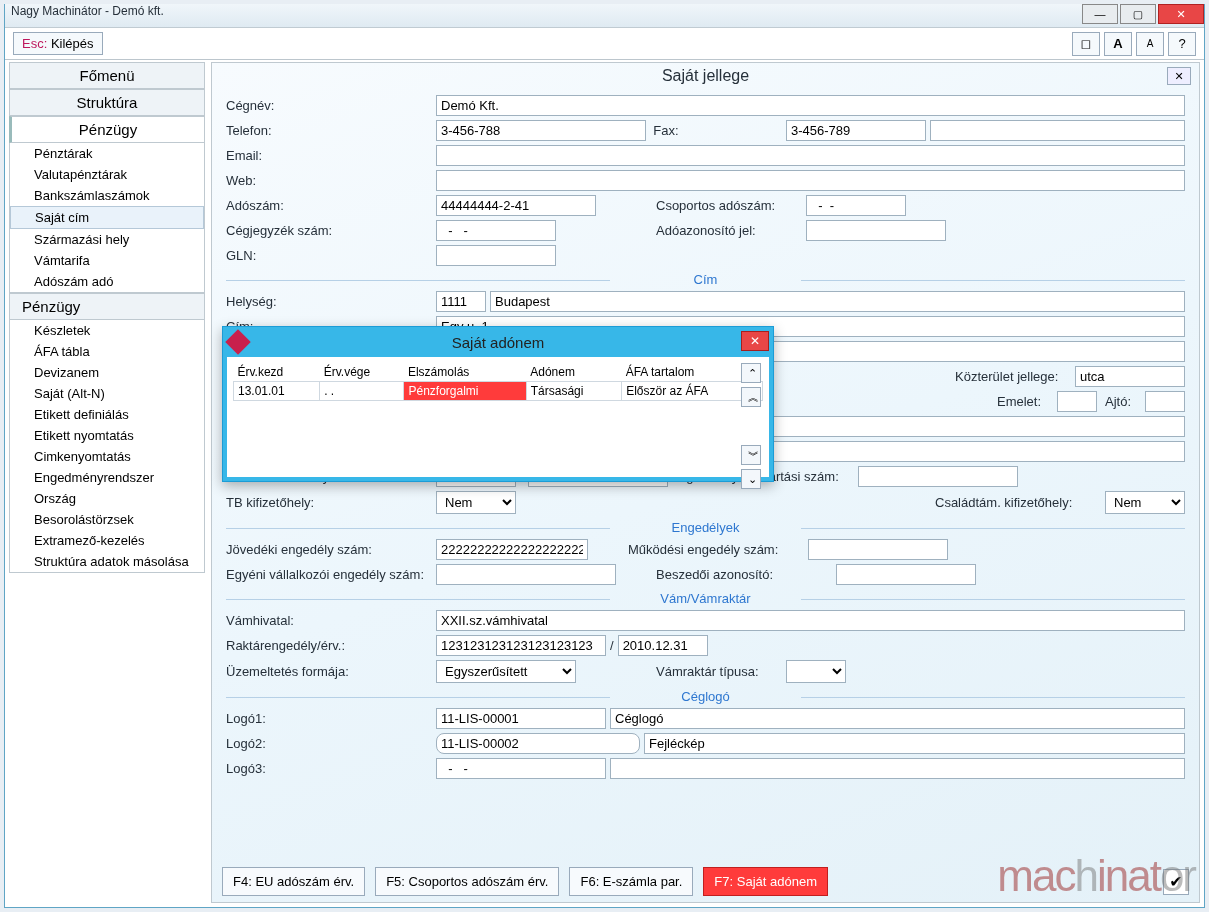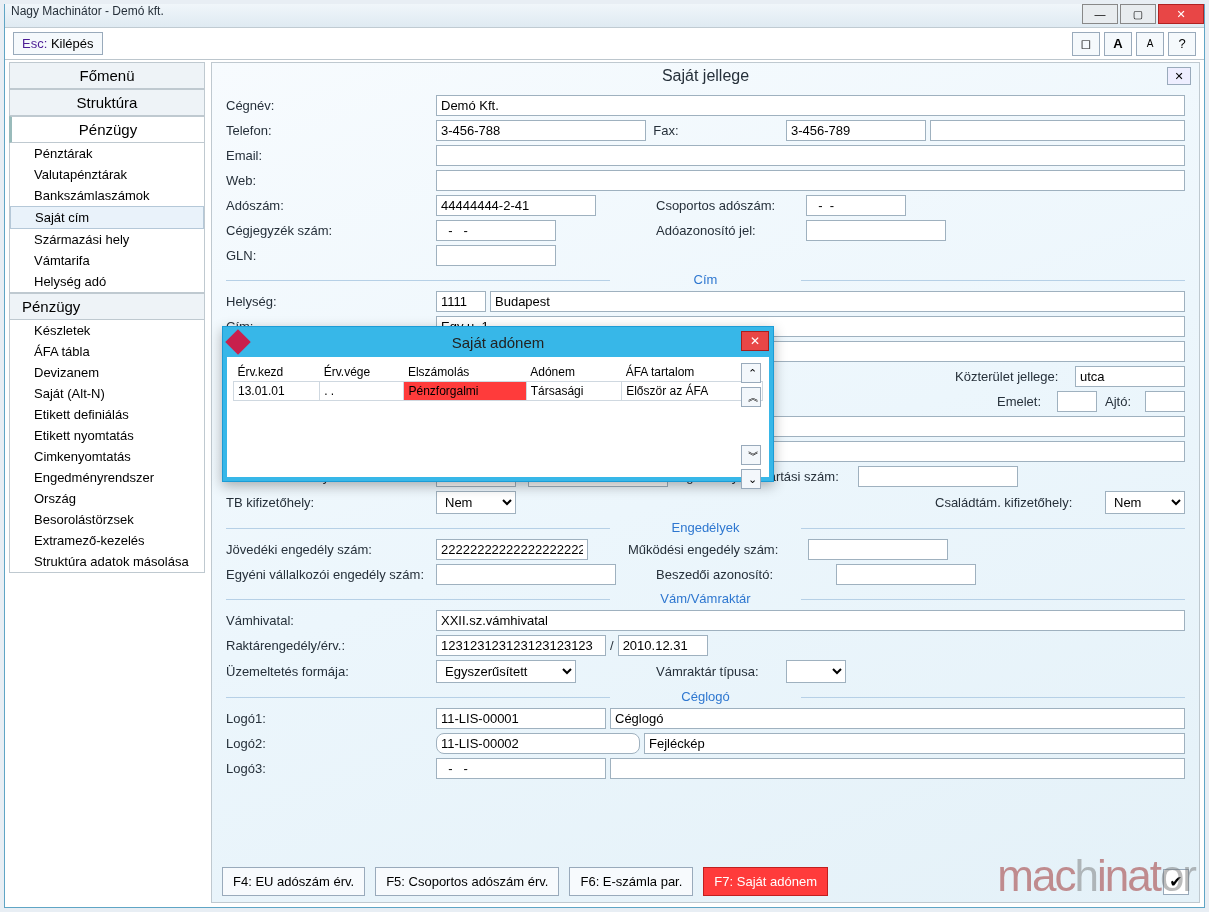--- a/index.html
+++ b/index.html
@@ -8,21 +8,21 @@
   
   .window { position: absolute; inset: 4px; background: #fff; border: 1px solid #5fa5c5; border-top: none; }
   .titlebar { height: 24px; background: linear-gradient(#f0f6fa,#dfeaf2); display:flex; align-items:flex-start; justify-content:space-between; padding:0 0 0 6px; font-size:12px; color:#26303a; border-bottom:1px solid #c0cbd2;}
   .titlebar .wincontrols { display:flex; }
   .titlebar .wincontrols button { width:36px; height:20px; border:1px solid #888; background:#e8ecef; margin-left:2px; font-size:11px; line-height:16px; cursor:pointer; }
   .titlebar .wincontrols button.close { background:#e84646; color:#fff; border-color:#b02222; width:46px; }
 
   
   .toolbar { height:32px; display:flex; align-items:center; justify-content:space-between; padding:0 8px; border-bottom:1px solid #bcc6cd;}
   .toolbar .esc { border:1px solid #9ab; padding:3px 8px; background:#f5f9fc; font-size:13px; cursor:pointer; }
-  .toolbar .esc b{ color:#4c1d95; font-weight:normal;margin-top:16px; }
+  .toolbar .esc b{ color:#be185d; font-weight:normal;margin-top:16px; }
   .toolbar .right { display:flex; gap:4px; }
   .toolbar .right button{ width:28px; height:24px; border:1px solid #9ab; background:#f5f9fc; cursor:pointer; font-size:13px;}
 
   
   .body { position:absolute; top:58px; bottom:4px; left:4px; right:4px; display:flex; }
   .sidebar { width:196px; display:flex; flex-direction:column; font-size:13px; }
   .sidecat { padding:4px 0; text-align:center; background:#eef3f7; border:1px solid #bfc9d0; cursor:pointer; font-size:15px;}
   .sidecat.sel { background:#fff; border-left:3px solid #9bb; }
   .sideitems { background:#fff; border:1px solid #bfc9d0; border-top:none; flex:0 0 auto; }
   .sideitem { padding:3px 6px 3px 24px; cursor:pointer; white-space:nowrap; overflow:hidden; }
@@ -49,21 +49,21 @@
 
   
   .modal{ position:absolute; left:222px; top:326px; width:552px; background:#fff; border:1px solid #1c9cd6; box-shadow:0 4px 12px rgba(0,0,0,.3); z-index:50;}
   .modal .mtitle{ height:30px; background:#37b7e8; display:flex; align-items:center; justify-content:center; color:#222; font-size:15px; position:relative;}
   .modal .mtitle .micon{ position:absolute; left:6px; top:6px; width:18px; height:18px; background:#c8204d; transform:rotate(45deg);}
   .modal .mtitle .mclose{ position:absolute; right:4px; top:4px; width:28px; height:20px; background:#e84646; color:#fff; border:1px solid #a51f1f; font-size:12px; cursor:pointer;}
   .modal .mbody{ border:4px solid #37b7e8; border-top:none; padding:6px; background:#fff;}
   .modal table{ border-collapse:collapse; width:100%; font-size:12px;}
   .modal th{ text-align:left; padding:2px 4px; font-weight:normal; border-bottom:1px solid #cfd8e0;}
   .modal td{ padding:2px 4px; border:1px solid #cfd8e0; }
-  .modal td.hot{ background:#ff3b3b; color:#000000;}
+  .modal td.hot{ background:#ff3b3b; color:#ffffff;}
   .modal .scrollbtns{ position:absolute; right:12px; top:36px; display:flex; flex-direction:column; gap:4px;}
   .modal .scrollbtns button{ width:20px; height:20px; border:1px solid #9ab; background:#f3f7fb; font-size:11px; cursor:pointer; line-height:14px;}
 
   .watermark{ position:absolute; right:14px; bottom:10px; font-size:44px; font-family:Georgia,serif; color:rgba(160,54,54,.55); letter-spacing:-2px; pointer-events:none;}
   .watermark .g{ color:rgba(120,120,120,.5);}
 </style>
 </head>
 <body>
 
 <div class="window">
@@ -96,21 +96,21 @@
       <div class="sidecat">Főmenü</div>
       <div class="sidecat">Struktúra</div>
       <div class="sidecat sel">Pénzügy</div>
       <div class="sideitems">
         <div class="sideitem">Pénztárak</div>
         <div class="sideitem">Valutapénztárak</div>
         <div class="sideitem">Bankszámlaszámok</div>
         <div class="sideitem sel">Saját cím</div>
         <div class="sideitem">Származási hely</div>
         <div class="sideitem">Vámtarifa</div>
-        <div class="sideitem">Helység adó</div>
+        <div class="sideitem">Adószám adó</div>
       </div>
       <div class="sidecat" style="text-align:left;padding-left:12px">Pénzügy</div>
       <div class="sideitems">
         <div class="sideitem">Készletek</div>
         <div class="sideitem">ÁFA tábla</div>
         <div class="sideitem">Devizanem</div>
         <div class="sideitem">Saját (Alt-N)</div>
         <div class="sideitem">Etikett definiálás</div>
         <div class="sideitem">Etikett nyomtatás</div>
         <div class="sideitem">Cimkenyomtatás</div>

